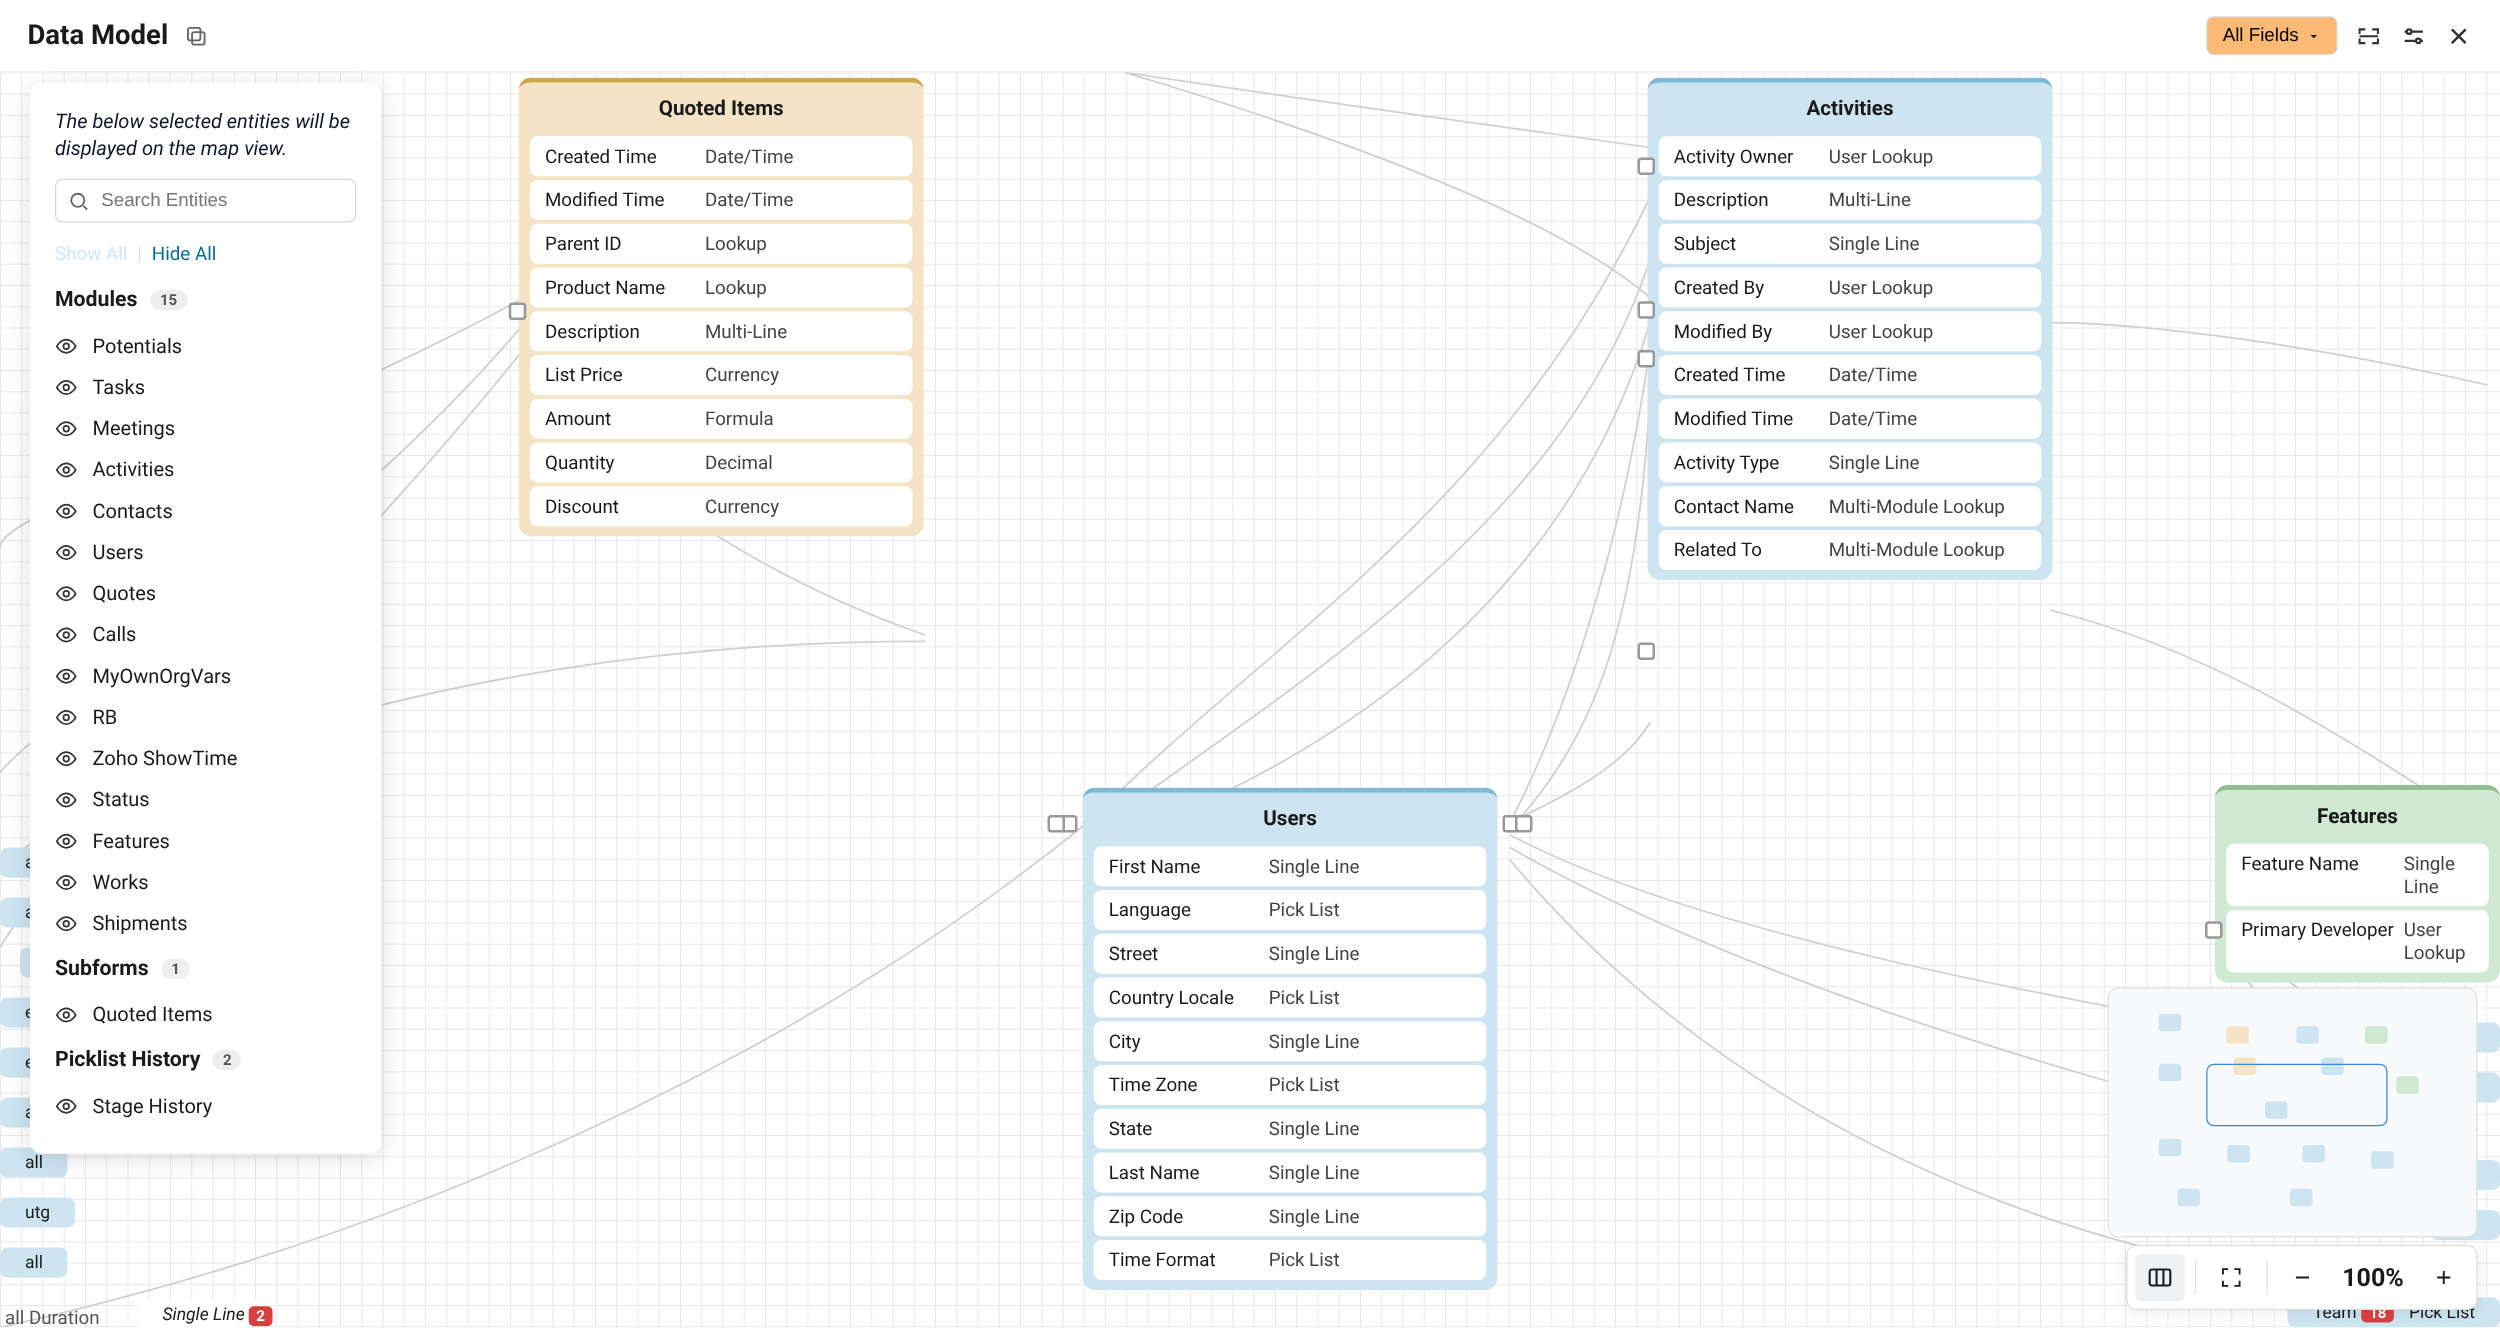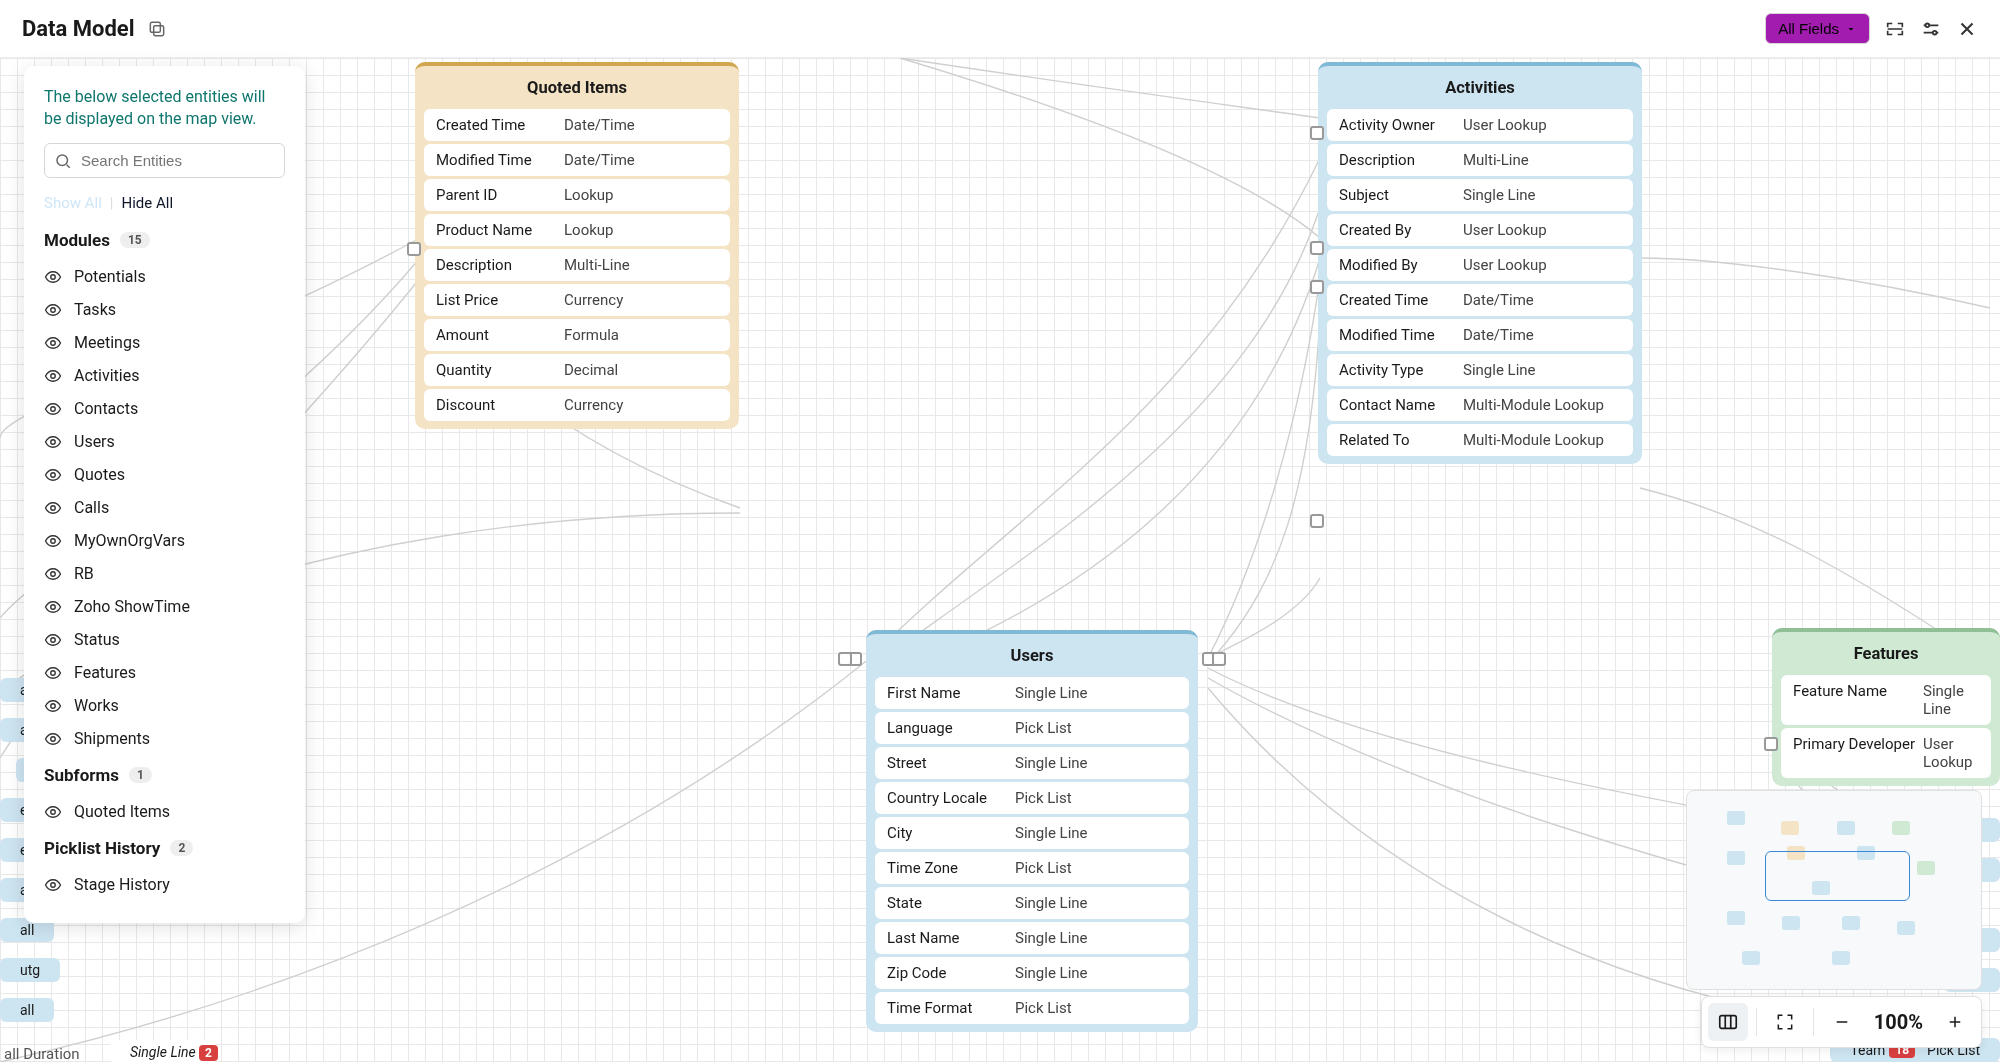--- a/index.html
+++ b/index.html
@@ -2,44 +2,44 @@
 <html><head>
 <meta charset="utf-8">
 <style>
   * { box-sizing: border-box; margin: 0; padding: 0; }
   body { font-family: -apple-system, BlinkMacSystemFont, "Segoe UI", Roboto, sans-serif; background: #fff; color: #1a1a1a; overflow: hidden; width: 2000px; height: 1062px; position: relative; }
   
   .header { display: flex; align-items: center; justify-content: space-between; padding: 14px 22px; height: 58px; background: #fff; border-bottom: 1px solid #eee; }
   .header-left { display: flex; align-items: center; gap: 12px; font-size: 22px; font-weight: 700; }
   .header-right { display: flex; align-items: center; gap: 14px; }
   .copy-icon { width: 20px; height: 20px; color: #666; }
-  .dropdown-btn { border: 1px solid #d6d6d6; border-radius: 6px; padding: 6px 12px; font-size: 15px; background: #a21caf; display: flex; align-items: center; gap: 6px; cursor: pointer; }
+  .dropdown-btn { border: 1px solid #d6d6d6; border-radius: 6px; padding: 6px 12px; font-size: 15px; background: #fdba74; display: flex; align-items: center; gap: 6px; cursor: pointer; }
   .hdr-btn { cursor: pointer; color: #333; }
   
   .canvas { position: absolute; top: 58px; left: 0; right: 0; bottom: 0; background: #fff;
     background-image:
       linear-gradient(#e8e8e8 1px, transparent 1px),
       linear-gradient(90deg, #e8e8e8 1px, transparent 1px);
     background-size: 17px 17px;
   }
   .canvas svg.connectors { position: absolute; top:0; left:0; width:100%; height:100%; pointer-events:none; }
   
   .side-panel {
     position: absolute; top: 8px; left: 24px; width: 281px;
     background: #fff; border-radius: 10px; box-shadow: 0 4px 20px rgba(0,0,0,0.12);
     padding: 20px 20px 12px 20px; font-size: 15.5px;
   }
-  .side-panel .desc { color: #0f766e; font-size: 16px; line-height: 1.35; margin-bottom:14px; }
+  .side-panel .desc { color: #0f172a; font-size: 16px; line-height: 1.35; margin-bottom:14px;font-style:italic; }
   .search-wrap { position: relative; margin-bottom: 16px; }
   .search-wrap input { width: 100%; border: 1px solid #d6d6d6; border-radius: 6px; padding: 8px 10px 8px 36px; font-size: 15px; }
   .search-wrap .sicon { position: absolute; left: 10px; top: 50%; transform: translateY(-50%); color: #666; }
   .showhide { margin-bottom: 18px; font-size: 15px; }
   .showhide .sa { color: #cfe6f7; }
   .showhide .sep { color: #ddd; margin: 0 8px; }
-  .showhide .ha { color: #0f172a; }
+  .showhide .ha { color: #0369a1; }
   
   .sp-section { margin-bottom: 10px; }
   .sp-heading { display:flex; align-items:center; gap:10px; font-weight:700; font-size:17px; margin: 10px 0 10px 0; }
   .badge { background:#eee; color:#555; font-size:12px; font-weight:700; padding:1px 8px; border-radius:10px; }
   .sp-item { display:flex; align-items:center; gap:12px; padding: 7px 0; font-size:16px; cursor:pointer; }
   .eye { color:#333; flex-shrink:0; }
   
   
   .card { position:absolute; border-radius:10px; padding:5px; }
   .card.orange { background:#f5e3c5; border-top:4px solid #d0a74e; }

